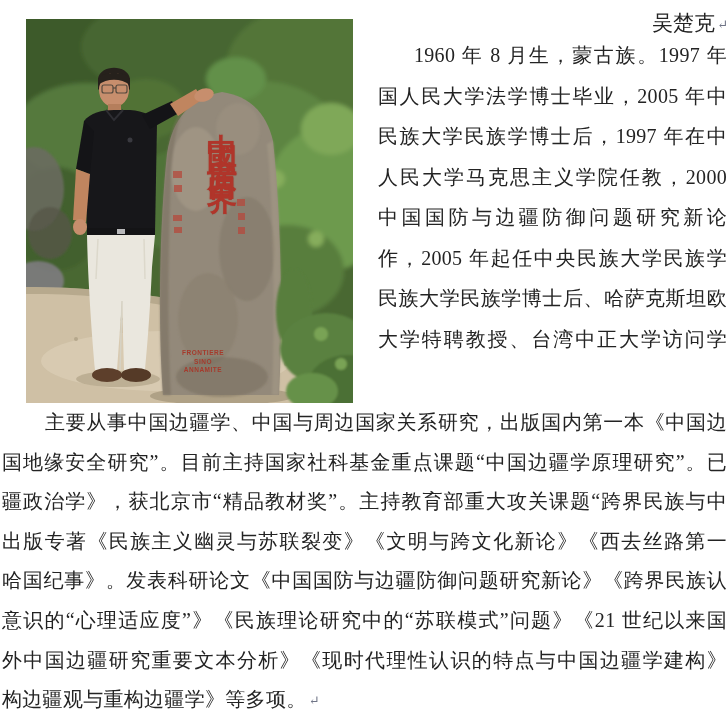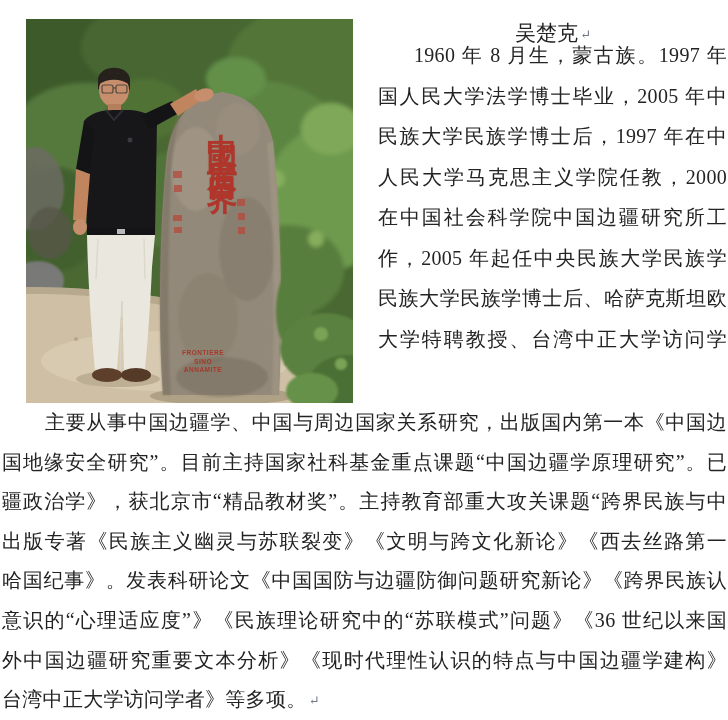--- a/index.html
+++ b/index.html
@@ -18,22 +18,22 @@
     font-family:"Liberation Serif","DejaVu Serif",serif;
   }
   .stone-latin-text{
     position:absolute;left:148px;top:330px;width:58px;text-align:center;
     font-size:6.5px;line-height:8.5px;letter-spacing:.5px;color:#a53a2c;
     font-family:"Liberation Sans","DejaVu Sans",sans-serif;font-weight:bold;
     filter:blur(.2px);
   }
   
   .name-line{
-    position:absolute;left:378px;top:18px;width:350px;height:32px;
-    text-align:center;font-size:21px;line-height:30px;white-space:nowrap;
+    position:absolute;left:378px;top:8px;width:350px;height:32px;
+    text-align:right;font-size:21px;line-height:30px;white-space:nowrap;
   }
   .pmark{font-size:13px;color:#6f7486;margin-left:2px;vertical-align:1px;}
   .bio-col{position:absolute;left:378px;top:35px;width:349px;}
   .bio-col .tline{
     font-size:20px;line-height:40.5px;height:40.5px;
     text-align:justify;text-align-last:justify;letter-spacing:.3px;overflow:hidden;
   }
   .bio-col .tline.first{text-indent:36px;}
   .research-col{position:absolute;left:2px;top:403px;width:725px;}
   .research-col .tline{
@@ -167,34 +167,34 @@
 
   <div class="name-line">
     <span>吴楚克</span><span class="pmark">↵</span>
   </div>
 
   <div class="bio-col">
       <div class="tline first">1960 年 8 月生，蒙古族。1997 年中</div>
       <div class="tline">国人民大学法学博士毕业，2005 年中央</div>
       <div class="tline">民族大学民族学博士后，1997 年在中国</div>
       <div class="tline">人民大学马克思主义学院任教，2000 年</div>
-      <div class="tline">在中国社会科学院中国边疆研究所工</div>
+      <div class="tline">中国国防与边疆防御问题研究新论</div>
       <div class="tline">作，2005 年起任中央民族大学民族学与</div>
       <div class="tline">民族大学民族学博士后、哈萨克斯坦欧亚</div>
       <div class="tline lastrow">大学特聘教授、台湾中正大学访问学者。</div>
     </div>
 
   <div class="research-col">
     <div>
         <div class="tline first">主要从事中国边疆学、中国与周边国家关系研究，出版国内第一本《中国边</div>
         <div class="tline">国地缘安全研究”。目前主持国家社科基金重点课题“中国边疆学原理研究”。已</div>
         <div class="tline">疆政治学》，获北京市“精品教材奖”。主持教育部重大攻关课题“跨界民族与中</div>
         <div class="tline">出版专著《民族主义幽灵与苏联裂变》《文明与跨文化新论》《西去丝路第一国：</div>
         <div class="tline">哈国纪事》。发表科研论文《中国国防与边疆防御问题研究新论》《跨界民族认同</div>
-        <div class="tline">意识的“心理适应度”》《民族理论研究中的“苏联模式”问题》《36 世纪以来国</div>
+        <div class="tline">意识的“心理适应度”》《民族理论研究中的“苏联模式”问题》《21 世纪以来国</div>
         <div class="tline lastrow">外中国边疆研究重要文本分析》《现时代理性认识的特点与中国边疆学建构》《解</div>
       </div>
     <div class="last-line">
-      <span>台湾中正大学访问学者》等多项。</span><span class="pmark">↵</span>
+      <span>构边疆观与重构边疆学》等多项。</span><span class="pmark">↵</span>
     </div>
   </div>
 
 </div>
 
 </body></html>

